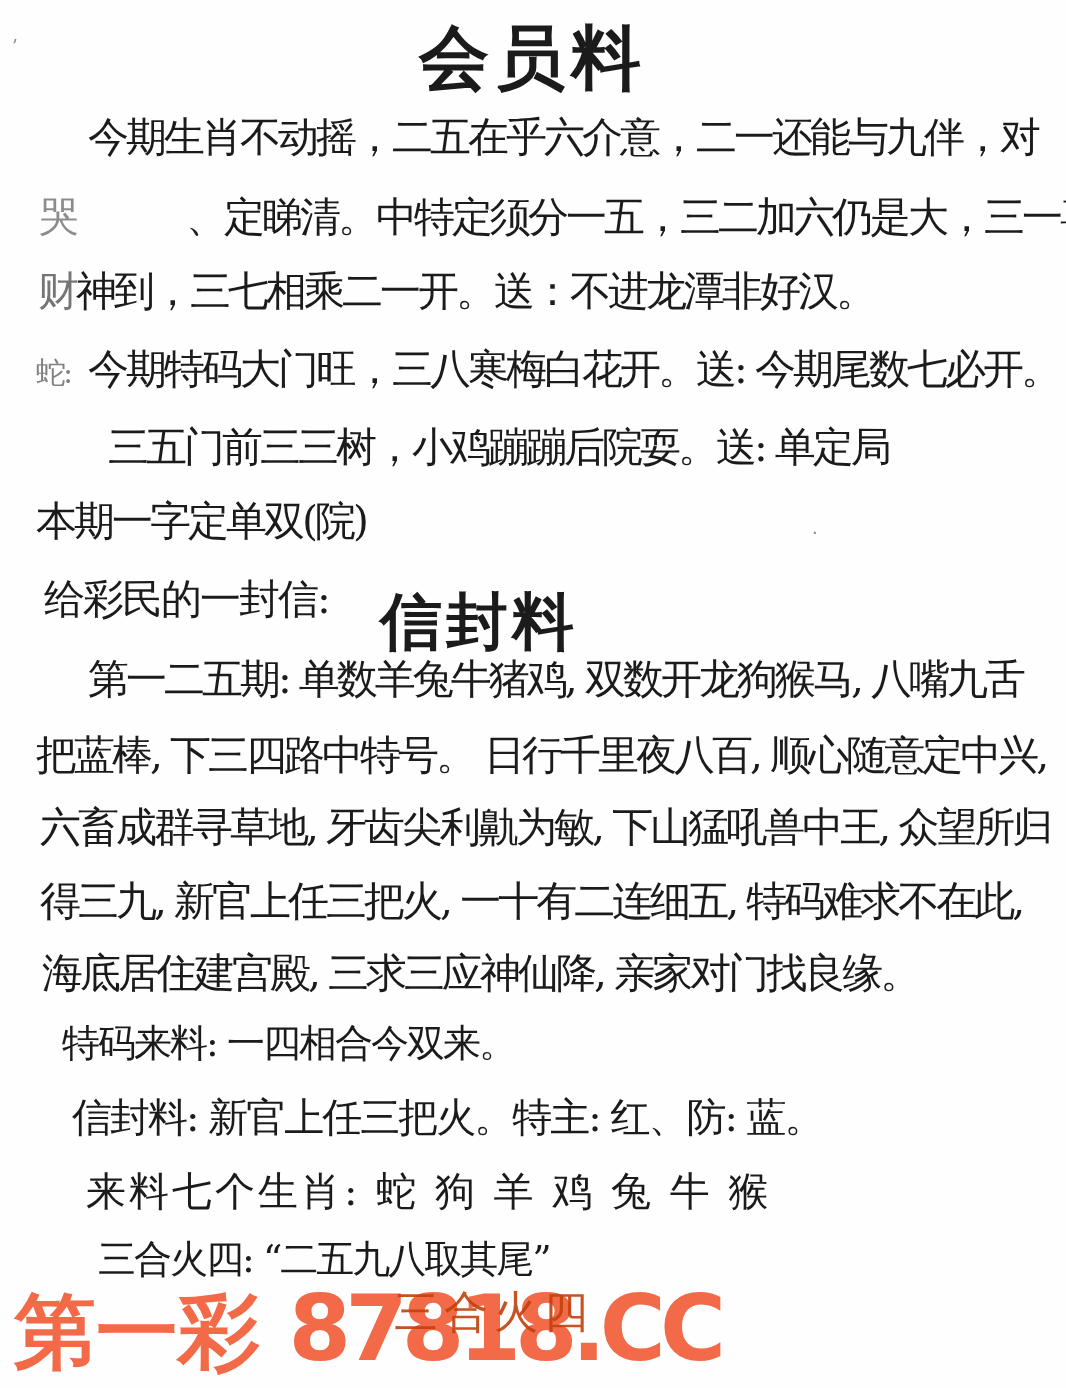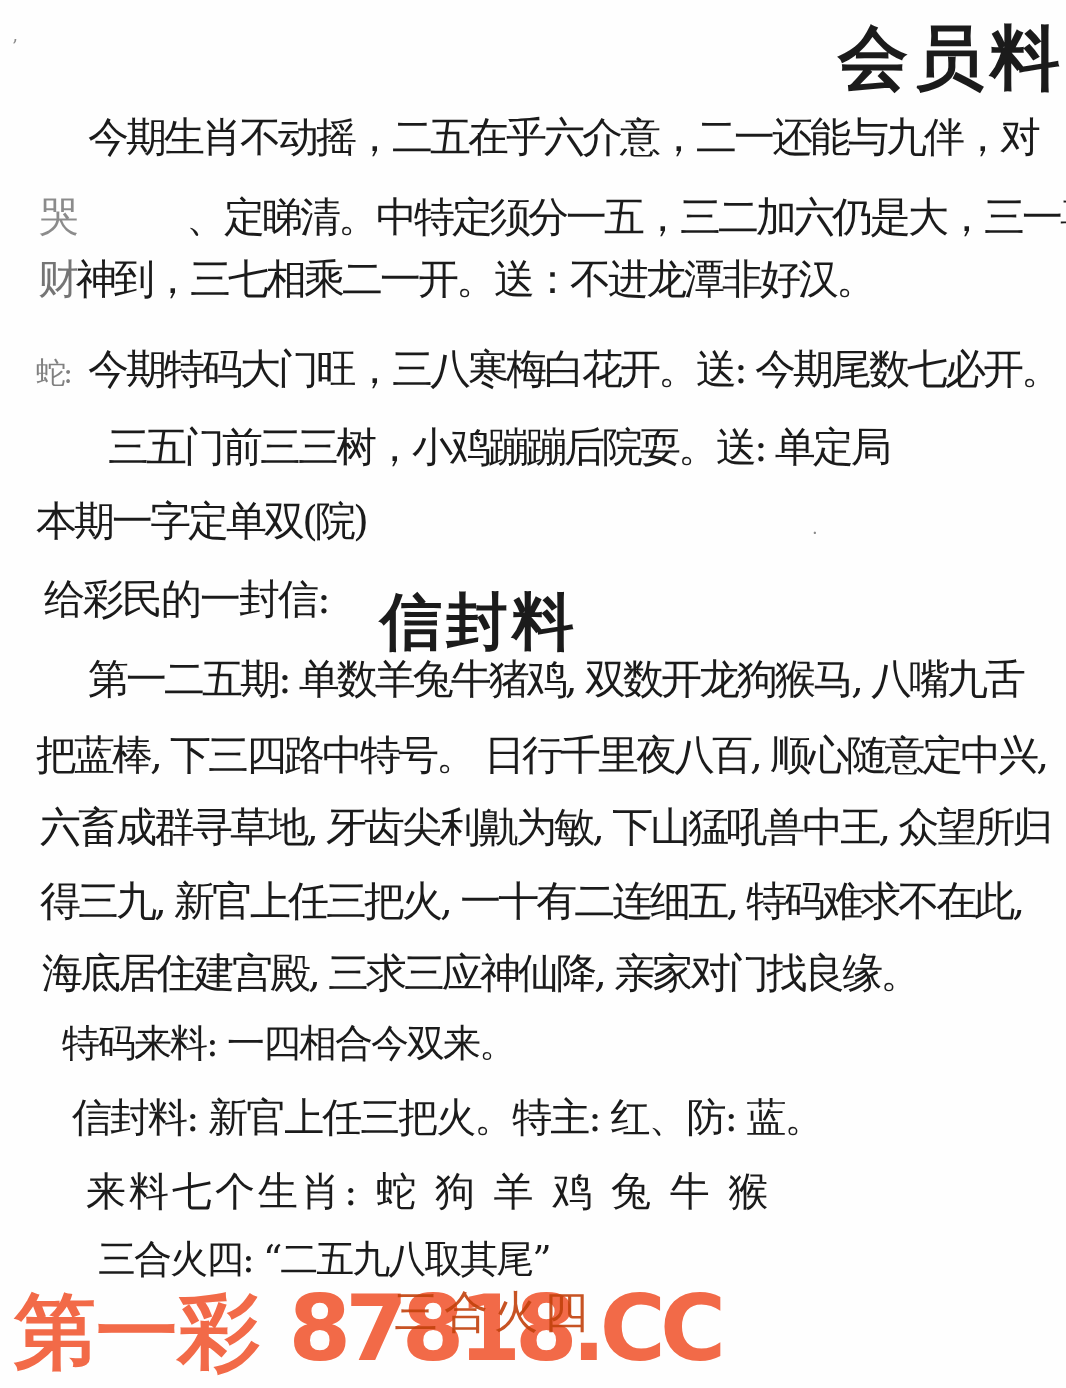--- a/index.html
+++ b/index.html
@@ -77,27 +77,27 @@
   }
 </style>
 </head>
 <body>
 
 <div class="page">
 
   <span class="speck" style="top:36px;left:12px;">’</span>
   <span class="speck" style="top:522px;left:812px;">·</span>
 
-  <div class="doc-title" style="top:12px;text-align:right;">会员料</div>
+  <div class="doc-title" style="top:12px;">会员料</div>
 
   <div class="line" style="top:110px;left:88px;">今期生肖不动摇，二五在乎六介意，二一还能与九伴，对</div>
 
   <div class="line" style="top:190px;left:38px;"><span class="faded">哭</span><span class="gap110"></span><span>、定睇清。中特定须分一五，三二加六仍是大，三一喜逢</span></div>
 
-  <div class="line" style="top:252px;left:38px;"><span class="faded-strong">财</span><span>神到，三七相乘二一开。送：不进龙潭非好汉。</span></div>
+  <div class="line" style="top:264px;left:38px;"><span class="faded-strong">财</span><span>神到，三七相乘二一开。送：不进龙潭非好汉。</span></div>
 
   <div class="line" style="top:342px;left:36px;"><span class="prefix-small">蛇:</span><span class="gap18"></span><span>今期特码大门旺，三八寒梅白花开。送: 今期尾数七必开。</span></div>
 
   <div class="line" style="top:420px;left:108px;">三五门前三三树，小鸡蹦蹦后院耍。送: 单定局</div>
 
   <div class="line" style="top:494px;left:36px;">本期一字定单双(院)</div>
 
   <div class="intro-label" style="top:572px;left:44px;">给彩民的一封信:</div>
   <div class="sub-title" style="top:552px;left:380px;">信封料</div>
 

